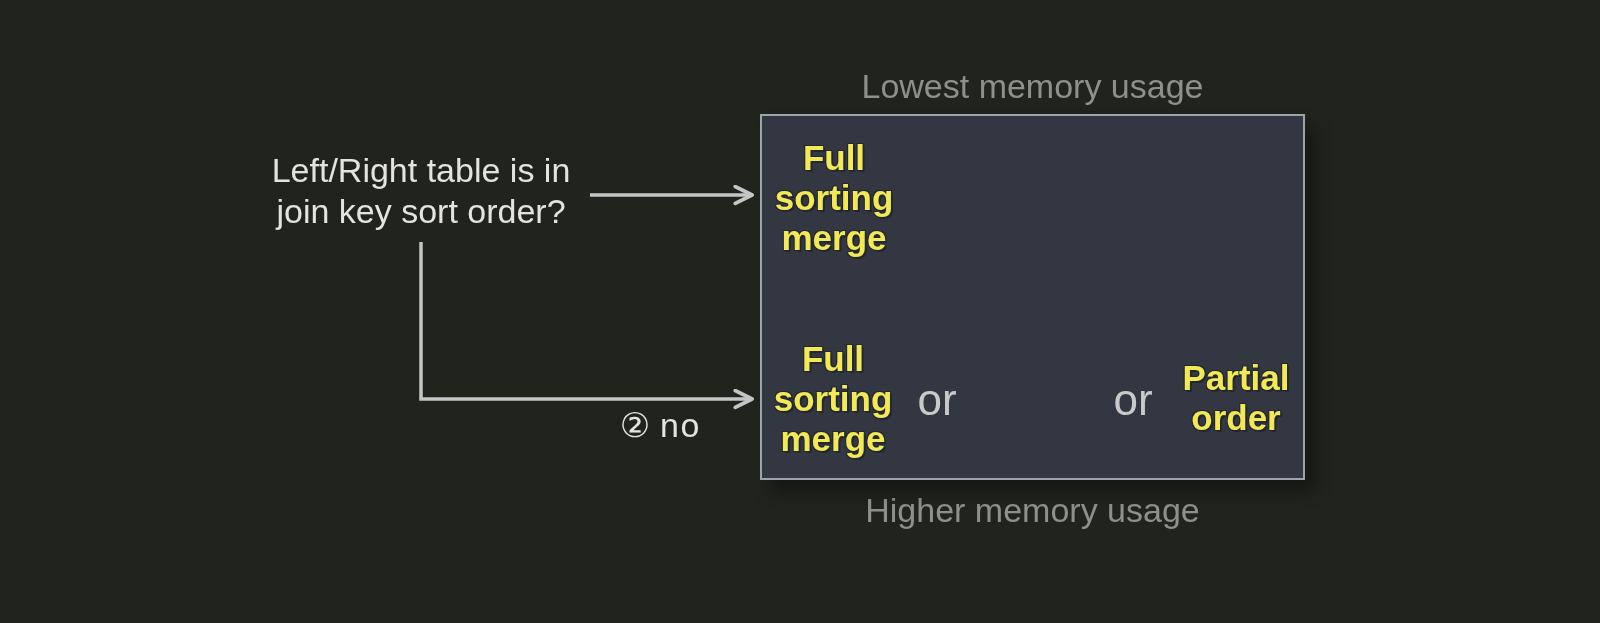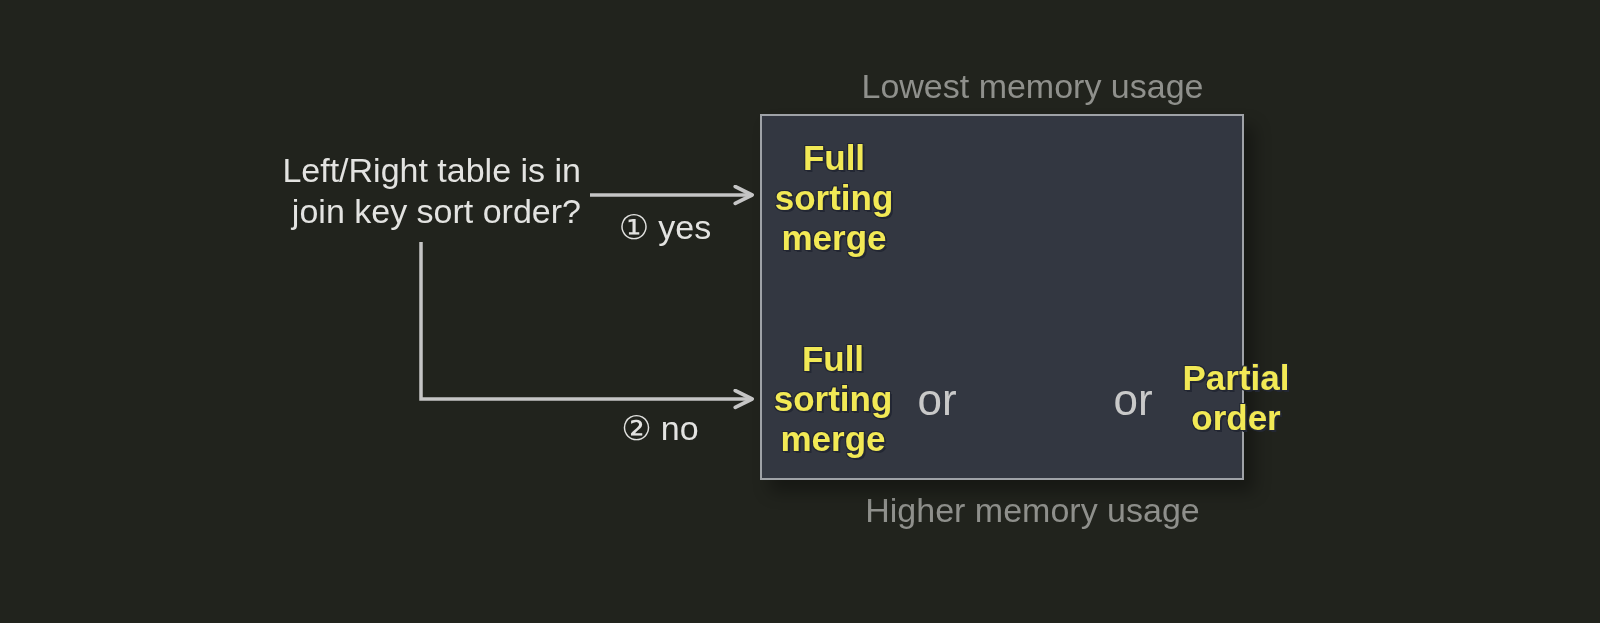--- a/index.html
+++ b/index.html
@@ -23,52 +23,52 @@
   .canvas {
     position: relative;
     width: 1600px; height: 623px;
     background: var(--background);
   }
   .question {
     position: absolute;
     left: 261px; top: 150px; width: 320px;
     font-size: 34px; line-height: 41px;
     color: var(--text-light);
-    text-align: right;
+    text-align: center;
     white-space: pre-line;
   }
   .connectors {
     position: absolute; left: 0; top: 0;
     width: 1600px; height: 623px;
     pointer-events: none;
   }
   .branch-label {
     position: absolute;
     font-size: 34px; line-height: 40px;
     color: var(--text-light);
     text-align: center;
     white-space: nowrap;
   }
   .branch-label.yes { left: 595px; top: 207px; width: 140px; }
-  .branch-label.no  { left: 590px; top: 408px; width: 140px; }
+  .branch-label.no  { left: 590px; top: 408px; width: 140px; font-family: Liberation Mono, monospace; }
   .branch-number { display: inline-block; margin-right: 9px; }
   .mem-label {
     position: absolute;
     left: 760px; width: 545px;
     font-size: 34px; line-height: 40px;
     color: var(--memory-label-gray);
     text-align: center;
     white-space: nowrap;
   }
   .mem-label.top    { top: 66px; }
   .mem-label.bottom { top: 490px; }
   .algo-box {
     position: absolute;
     left: 760px; top: 114px;
-    width: 484px; height: 366px;
+    width: 545px; height: 366px;
     background: var(--box-fill);
     border: 2px solid var(--box-border);
     box-shadow: 10px 12px 16px rgba(0,0,0,0.33);
   }
   .algo {
     position: absolute;
     font-size: 35px; font-weight: bold; line-height: 40px;
     color: var(--algorithm-yellow);
     text-align: center;
     white-space: pre-line;
@@ -104,23 +104,20 @@
   <svg class="connectors" width="1600" height="623" viewBox="0 0 1600 623">
     <defs>
       <marker id="arrowhead" viewBox="0 0 10 10" refX="8" refY="5" markerWidth="6" markerHeight="6" orient="auto">
         <path d="M1,1 L9,5 L1,9" fill="none" stroke="#c5c5c5" stroke-width="1.8" stroke-linecap="round" stroke-linejoin="round"></path>
       </marker>
     </defs>
     <line x1="590" y1="195" x2="750" y2="195" stroke="#c5c5c5" stroke-width="3.5" marker-end="url(#arrowhead)"></line>
     <polyline points="421,242 421,399 750,399" fill="none" stroke="#c5c5c5" stroke-width="3.5" marker-end="url(#arrowhead)"></polyline>
   </svg>
 
-  <div class="branch-label yes">
-    <span class="branch-number">①</span><span>yes</span>
-  </div>
 
   <div class="branch-label no">
     <span class="branch-number">②</span><span>no</span>
   </div>
 
   <div class="mem-label bottom">Higher memory usage</div>
 
   <div class="mem-label top">Lowest memory usage</div>
 
   <div class="algo-box">

